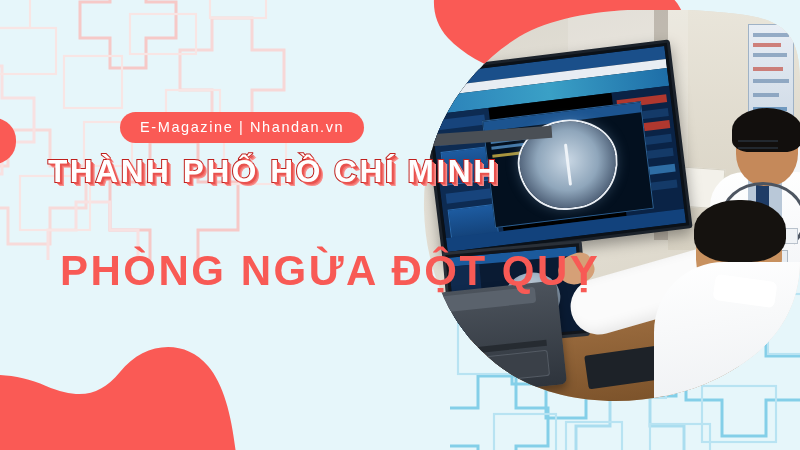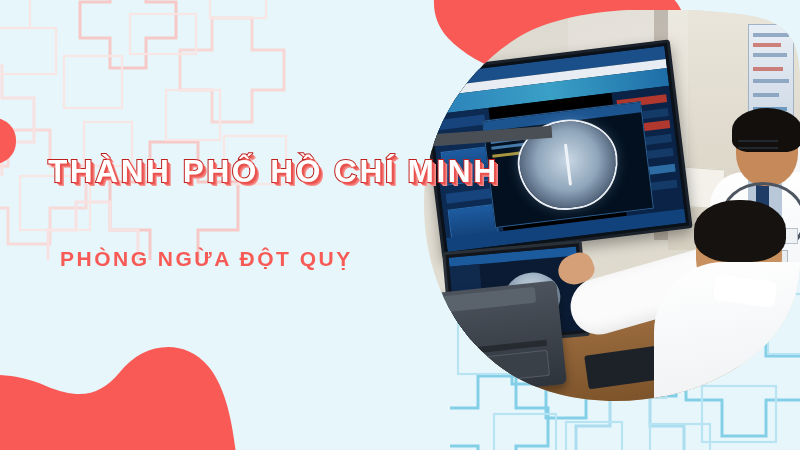--- a/index.html
+++ b/index.html
@@ -203,21 +203,21 @@
     font-size:31px;
     font-weight:bold;
     letter-spacing:2.5px;
     white-space:nowrap;
     color:#f85a55;
     font-family:"Liberation Sans", sans-serif;
   }
 
   #title-line3{
     position:absolute; left:60px; top:247px;
-    font-size:21px;
+    font-size:42px;
     font-weight:bold;
     letter-spacing:2.5px;
     white-space:nowrap;
     color:#f85a55;
     font-family:"Liberation Sans", sans-serif;
   }
 </style>
 </head>
 <body>
 
@@ -382,17 +382,18 @@
       <div id="doc1-hand" class="ph"></div>
       <div id="doc1-arm" class="ph"></div>
       <div id="doc1-head" class="ph"></div>
       <div id="doc1-hair" class="ph"></div>
       <div id="doc1-body" class="ph"></div>
       <div id="doc1-collar" class="ph"></div>
 
     </div>
   </div>
 
+  <div id="badge">E-Magazine | Nhandan.vn</div>
 
   <div id="title-line1">THÀNH PHỐ HỒ CHÍ MINH</div>
   <div id="title-line3">PHÒNG NGỪA ĐỘT QUỴ</div>
 
 </div>
 
 </body></html>

